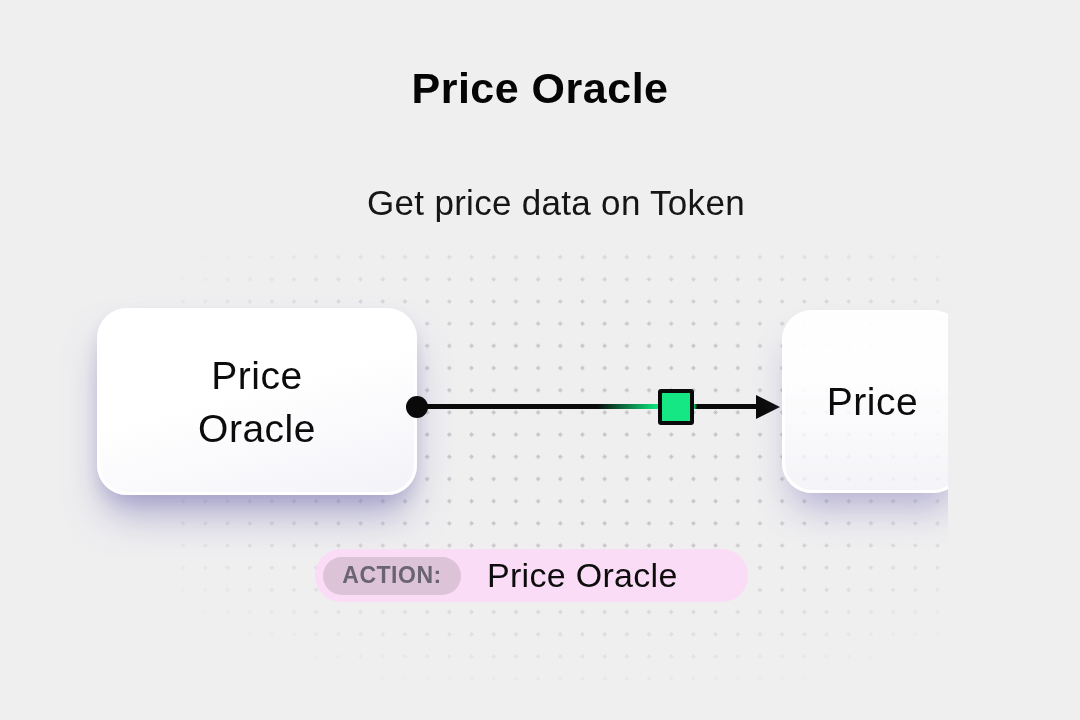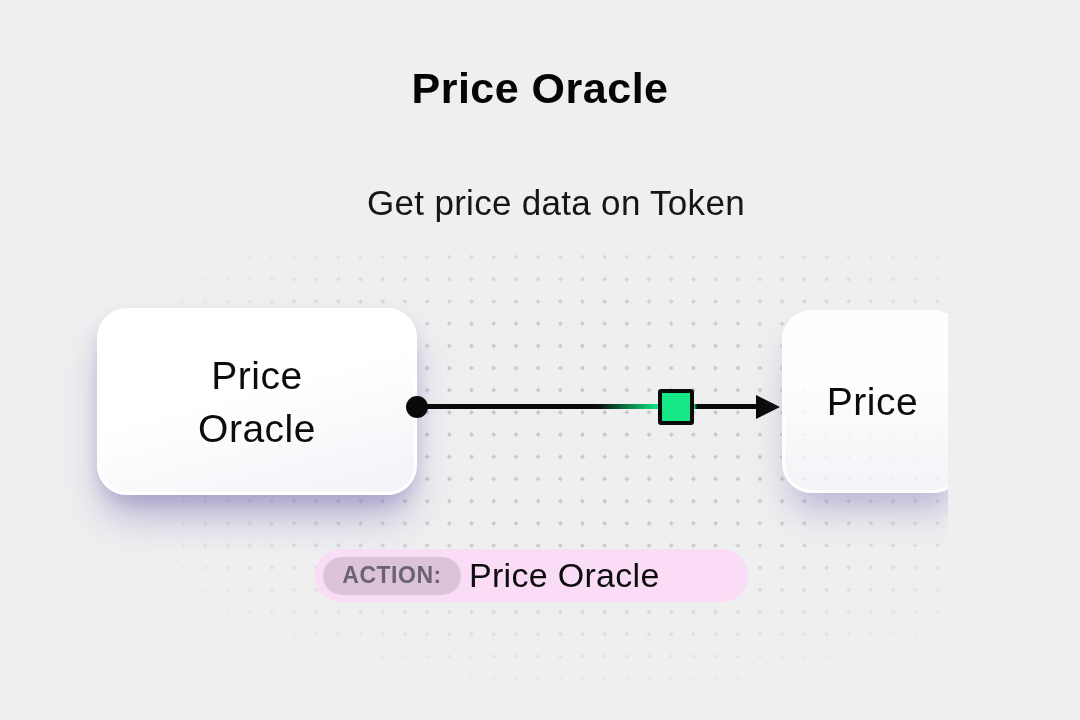--- a/index.html
+++ b/index.html
@@ -32,21 +32,21 @@
 
   .edge-dot{position:absolute;left:406px;top:396px;width:22px;height:22px;border-radius:50%;background:#0a0a0a;}
   .edge-line{position:absolute;left:417px;top:404px;width:346px;height:5px;
     background:linear-gradient(90deg,#0a0a0a 0%,#0a0a0a 52%,#0ce27d 69%,#0ce27d 80%,#0a0a0a 81%,#0a0a0a 100%);}
   .edge-marker{position:absolute;left:658px;top:389px;width:36px;height:36px;box-sizing:border-box;
     background:#14E783;border:4px solid #0a0a0a;border-radius:3px;}
   .edge-arrowhead{position:absolute;left:756px;top:395px;width:0;height:0;
     border-top:12px solid transparent;border-bottom:12px solid transparent;border-left:24px solid #0a0a0a;}
 
   .badge{position:absolute;left:315px;top:549px;width:433px;height:53px;border-radius:26px;
-    background:#fbdcf6;display:flex;align-items:center;padding-left:8px;box-sizing:border-box;gap:8px;}
+    background:#fbdcf6;display:flex;align-items:center;padding-left:8px;box-sizing:border-box;gap:26px;}
   .badge-pill{width:138px;height:38px;border-radius:19px;background:#dcc3d8;
     display:flex;align-items:center;justify-content:center;flex:0 0 auto;}
   .badge-pill-text{font-size:23px;font-weight:700;color:#6a6472;letter-spacing:.5px;}
   .badge-value{font-size:34px;color:#0d0d0d;letter-spacing:.3px;}
 </style>
 </head>
 <body>
 
 <div class="canvas">
 

